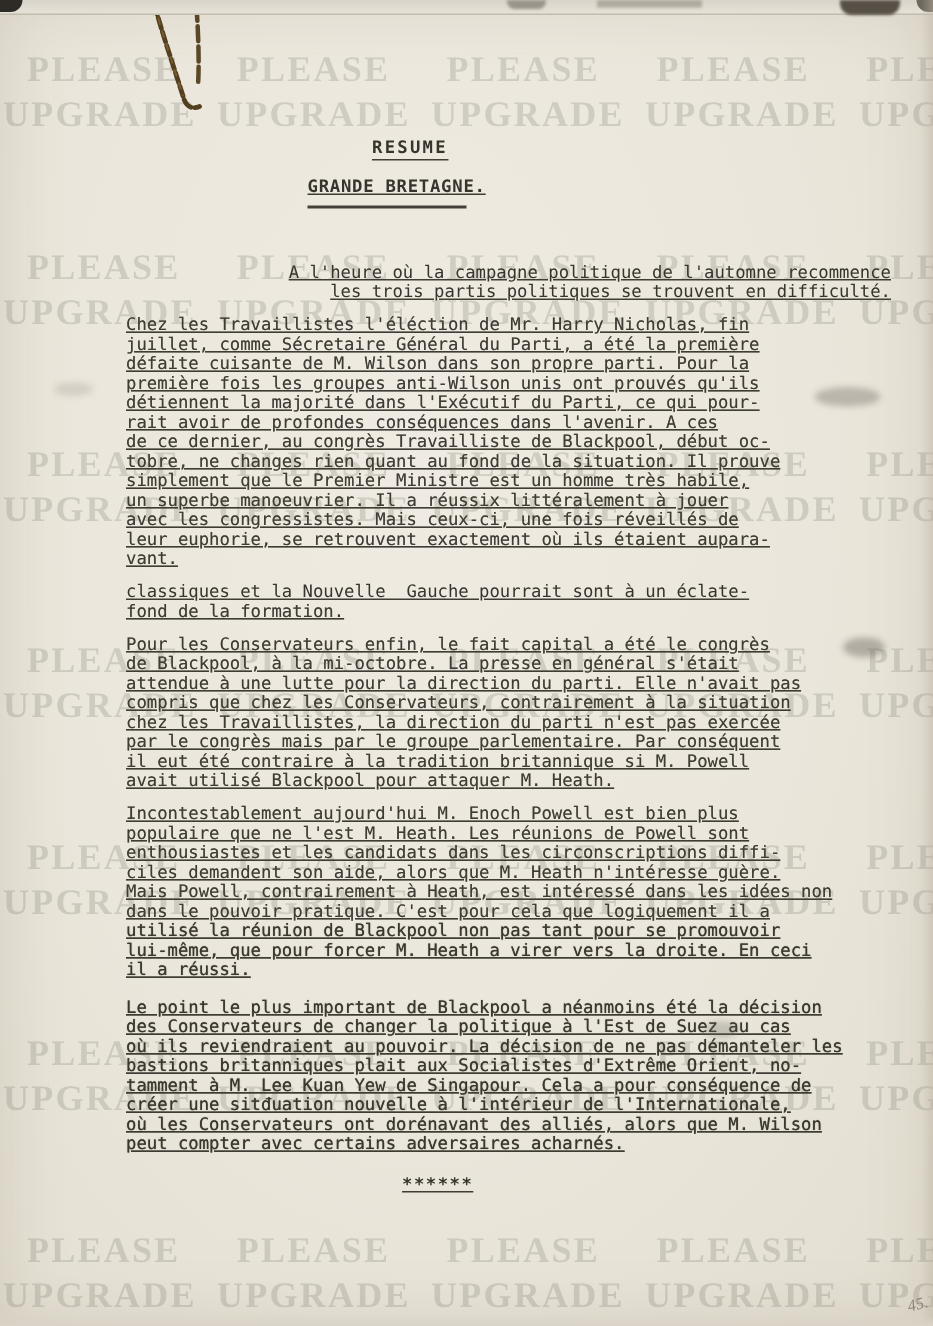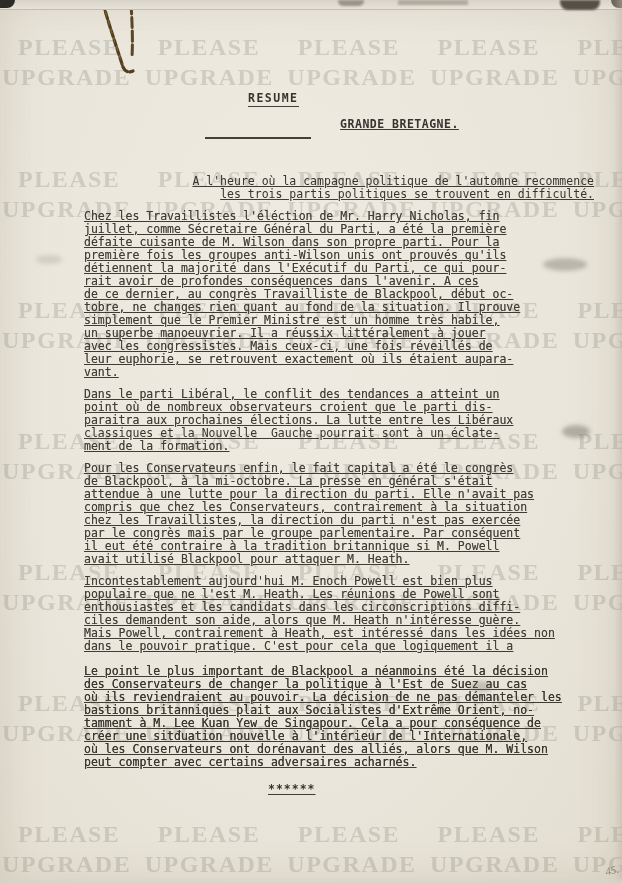--- a/index.html
+++ b/index.html
@@ -32,21 +32,21 @@
     color:#3f3c35;font-size:11.5px;line-height:13px;text-decoration:underline;
   }
   .doc pre{margin:0;font:inherit;white-space:pre;}
   .w-b{font-weight:bold;color:#37342e;}
   .w-m{text-shadow:0 0 0.55px rgba(45,42,36,0.85);color:#3a372f;}
   .w-n{text-shadow:0 0 0.25px rgba(60,56,48,0.5);}
   .title{
     display:inline-block;margin:0 0 0 164px;font-weight:bold;letter-spacing:1.5px;
     border-bottom:1.5px solid #423e36;padding-bottom:1px;color:#37342e;
   }
-  .subtitle{margin:11px 0 0 121px;font-weight:bold;letter-spacing:0.5px;color:#37342e;text-align:center;}
+  .subtitle{margin:11px 0 0 121px;font-weight:bold;letter-spacing:0.5px;color:#37342e;}
   .rule{margin:6px 0 0 121px;width:106px;border-top:2px solid #45413a;}
   .para{margin-bottom:9px;}
   .para.gap10{}
   .para.gap12{margin-bottom:12px;}
   .first-para{margin-top:36px;text-align:right;}
   .stars{margin:14px 0 0 184px;font-weight:bold;letter-spacing:1px;color:#37342e;}
   
   .staple{position:absolute;left:96px;top:0;z-index:3;}
   .smudge{position:absolute;z-index:3;border-radius:50%;filter:blur(2px);pointer-events:none;}
   .sm1{left:543px;top:258px;width:44px;height:13px;background:rgba(110,105,96,0.38);}
@@ -110,45 +110,45 @@
       <pre class="w-n">de ce dernier, au congrès Travailliste de Blackpool, début oc-
 tobre, ne changes rien quant au fond de la situation. Il prouve
 simplement que le Premier Ministre est un homme très habile,
 un superbe manoeuvrier. Il a réussix littéralement à jouer
 avec les congressistes. Mais ceux-ci, une fois réveillés de
 leur euphorie, se retrouvent exactement où ils étaient aupara-
 vant.</pre>
     </div>
 
     <div class="para">
-      <pre class="w-n">Dans le parti Libéral, le conflit des tendances a atteint un
-point où de nombreux observateurs croient que le parti dis-
-paraitra aux prochaines élections. La lutte entre les Libéraux</pre>
       <pre class="w-b">classiques et la Nouvelle  Gauche pourrait sont à un éclate-</pre>
-      <pre class="w-n">ment de la formation.</pre>
+      <pre class="w-n">fond de la formation.</pre>
     </div>
 
     <div class="para">
       <pre class="w-n">Pour les Conservateurs enfin, le fait capital a été le congrès
 de Blackpool, à la mi-octobre. La presse en général s'était
 attendue à une lutte pour la direction du parti. Elle n'avait pas
 compris que chez les Conservateurs, contrairement à la situation
 chez les Travaillistes, la direction du parti n'est pas exercée
 par le congrès mais par le groupe parlementaire. Par conséquent
 il eut été contraire à la tradition britannique si M. Powell
 avait utilisé Blackpool pour attaquer M. Heath.</pre>
     </div>
 
     <div class="para gap12">
       <pre class="w-n">Incontestablement aujourd'hui M. Enoch Powell est bien plus
 populaire que ne l'est M. Heath. Les réunions de Powell sont
 enthousiastes et les candidats dans les circonscriptions diffi-
 ciles demandent son aide, alors que M. Heath n'intéresse guère.
 Mais Powell, contrairement à Heath, est intéressé dans les idées non
 dans le pouvoir pratique. C'est pour cela que logiquement il a</pre>
+      <pre class="w-m">utilisé la réunion de Blackpool non pas tant pour se promouvoir
+lui-même, que pour forcer M. Heath a virer vers la droite. En ceci
+il a réussi.</pre>
     </div>
 
     <div class="para">
       <pre class="w-m">Le point le plus important de Blackpool a néanmoins été la décision
 des Conservateurs de changer la politique à l'Est de Suez au cas
 où ils reviendraient au pouvoir. La décision de ne pas démanteler les
 bastions britanniques plait aux Socialistes d'Extrême Orient, no-
 tamment à M. Lee Kuan Yew de Singapour. Cela a pour conséquence de
 créer une sitđuation nouvelle à l'intérieur de l'Internationale,
 où les Conservateurs ont dorénavant des alliés, alors que M. Wilson

